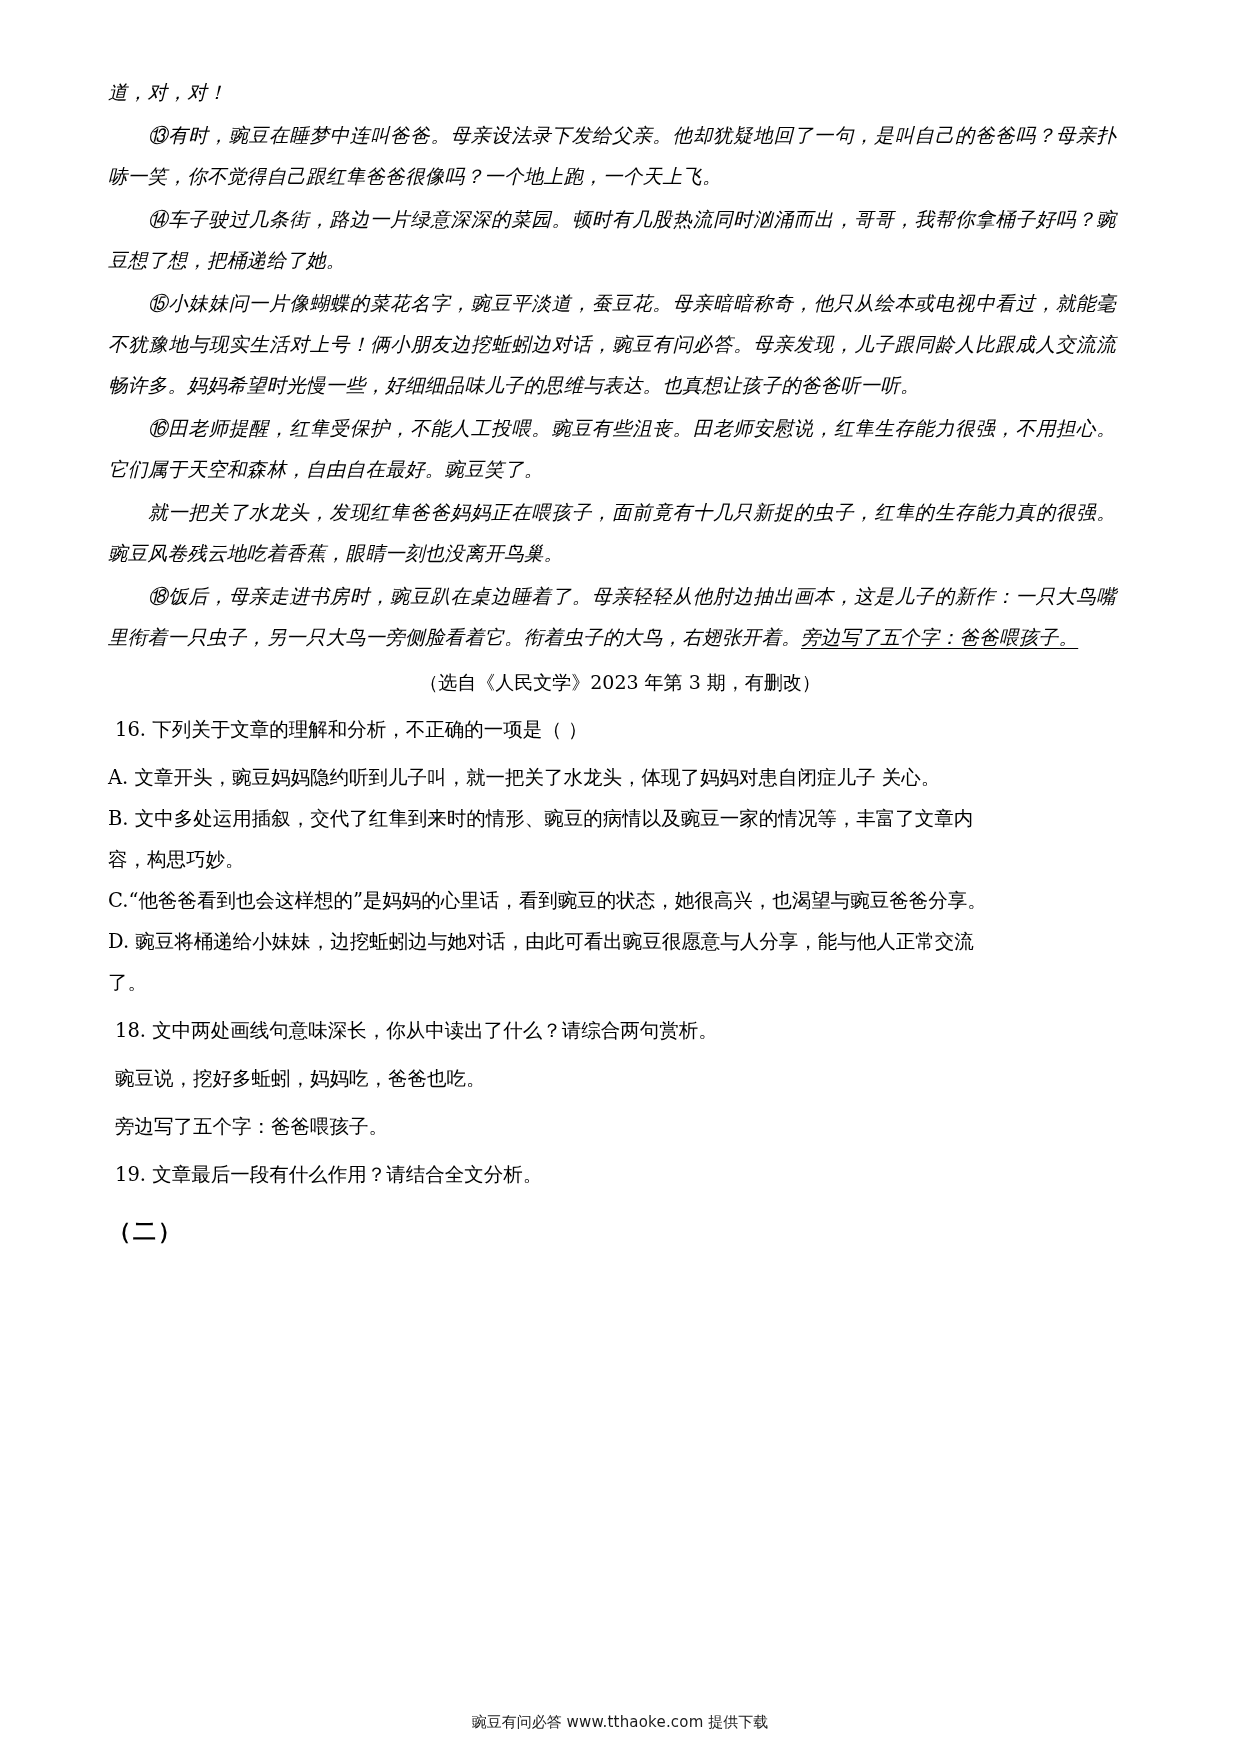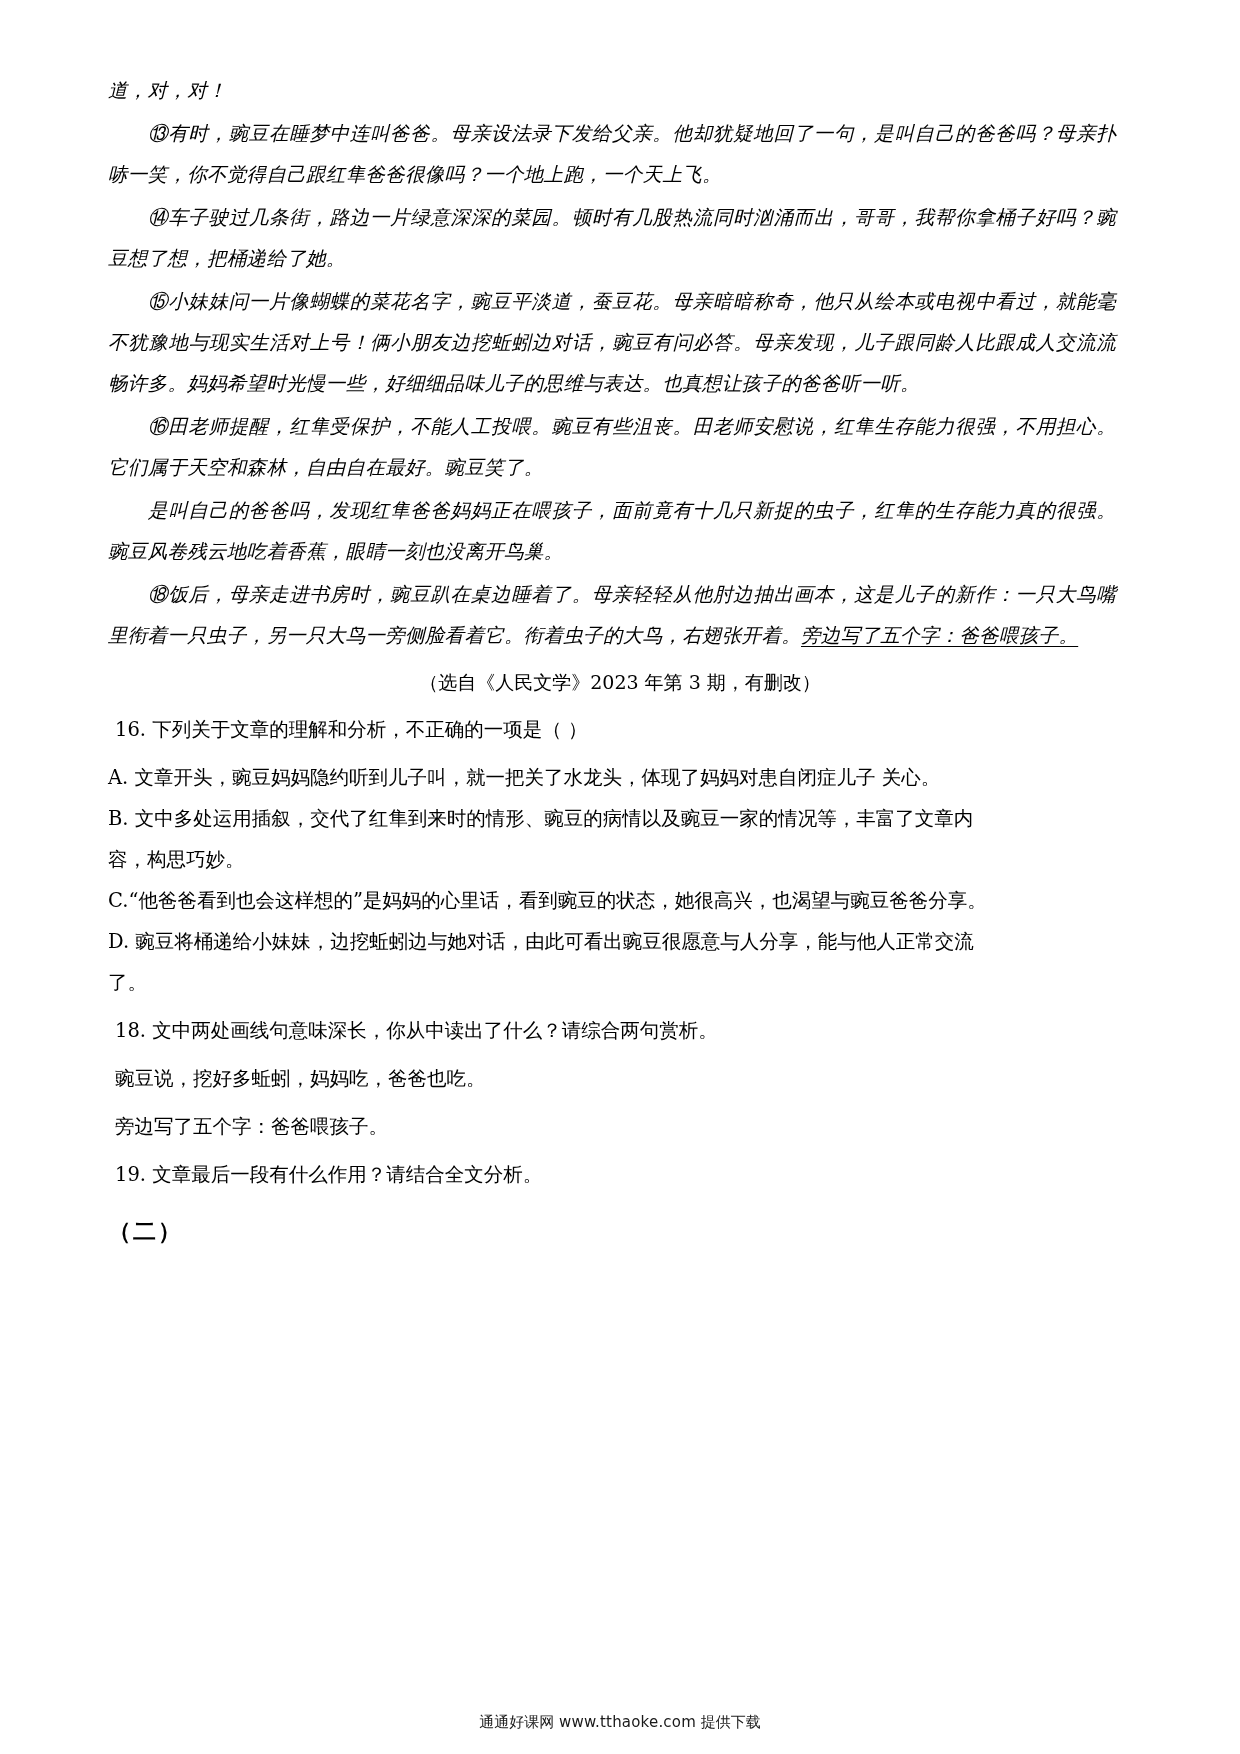--- a/index.html
+++ b/index.html
@@ -17,21 +17,21 @@
   }
   .page {
     position: absolute;
     left: 0; top: 0;
     width: 1240px;
     height: 1754px;
     box-sizing: border-box;
     padding: 72px 108px 0 108px;
   }
   .body-text {
-    font-family: Liberation Mono, monospace;
+    font-family: Liberation Serif, serif;
     font-size: 19.5px;
     line-height: 41px;
     text-align: justify;
     letter-spacing: 0.3px;
     margin: 0 16px 2px 0;
     font-style: italic;
   }
   .narrative {
     font-style: italic;
   }
@@ -93,21 +93,21 @@
   <p class="body-text narrative">道，对，对！</p>
 
   <p class="body-text narrative indent">⑬有时，豌豆在睡梦中连叫爸爸。母亲设法录下发给父亲。他却犹疑地回了一句，是叫自己的爸爸吗？母亲扑哧一笑，你不觉得自己跟红隼爸爸很像吗？一个地上跑，一个天上飞。</p>
 
   <p class="body-text narrative indent">⑭车子驶过几条街，路边一片绿意深深的菜园。顿时有几股热流同时汹涌而出，哥哥，我帮你拿桶子好吗？豌豆想了想，把桶递给了她。</p>
 
   <p class="body-text narrative indent">⑮小妹妹问一片像蝴蝶的菜花名字，豌豆平淡道，蚕豆花。母亲暗暗称奇，他只从绘本或电视中看过，就能毫不犹豫地与现实生活对上号！俩小朋友边挖蚯蚓边对话，豌豆有问必答。母亲发现，儿子跟同龄人比跟成人交流流畅许多。妈妈希望时光慢一些，好细细品味儿子的思维与表达。也真想让孩子的爸爸听一听。</p>
 
   <p class="body-text narrative indent">⑯田老师提醒，红隼受保护，不能人工投喂。豌豆有些沮丧。田老师安慰说，红隼生存能力很强，不用担心。它们属于天空和森林，自由自在最好。豌豆笑了。</p>
 
-  <p class="body-text narrative indent">是叫自己的爸爸吗，发现红隼爸爸妈妈正在喂孩子，面前竟有十几只新捉的虫子，红隼的生存能力真的很强。豌豆风卷残云地吃着香蕉，眼睛一刻也没离开鸟巢。</p>
+  <p class="body-text narrative indent">就一把关了水龙头，发现红隼爸爸妈妈正在喂孩子，面前竟有十几只新捉的虫子，红隼的生存能力真的很强。豌豆风卷残云地吃着香蕉，眼睛一刻也没离开鸟巢。</p>
 
   <p class="body-text narrative indent"><span>⑱饭后，母亲走进书房时，豌豆趴在桌边睡着了。母亲轻轻从他肘边抽出画本，这是儿子的新作：一只大鸟嘴里衔着一只虫子，另一只大鸟一旁侧脸看着它。衔着虫子的大鸟，右翅张开着。</span><span class="underline">旁边写了五个字：爸爸喂孩子。</span></p>
 
 
   <p class="source-line">（选自《人民文学》2023 年第 3 期，有删改）</p>
 
   <p class="q-line">16. 下列关于文章的理解和分析，不正确的一项是（    ）</p>
   <p class="opt-line">A. 文章开头，豌豆妈妈隐约听到儿子叫，就一把关了水龙头，体现了妈妈对患自闭症儿子  关心。</p>
   <p class="opt-line">B. 文中多处运用插叙，交代了红隼到来时的情形、豌豆的病情以及豌豆一家的情况等，丰富了文章内</p>
   <p class="opt-line">容，构思巧妙。</p>
@@ -120,16 +120,16 @@
   <p class="q-line">豌豆说，挖好多蚯蚓，妈妈吃，爸爸也吃。</p>
   <p class="q-line">旁边写了五个字：爸爸喂孩子。</p>
 
   <p class="q-line">19. 文章最后一段有什么作用？请结合全文分析。</p>
 
   <p class="section-label">（二）</p>
 
 </div>
 
 <div class="footer">
-  <span>通通好课网</span>
+  <span>豌豆有问必答</span>
   <span class="site">www.tthaoke.com</span>
   <span>提供下载</span>
 </div>
 
 </body></html>

